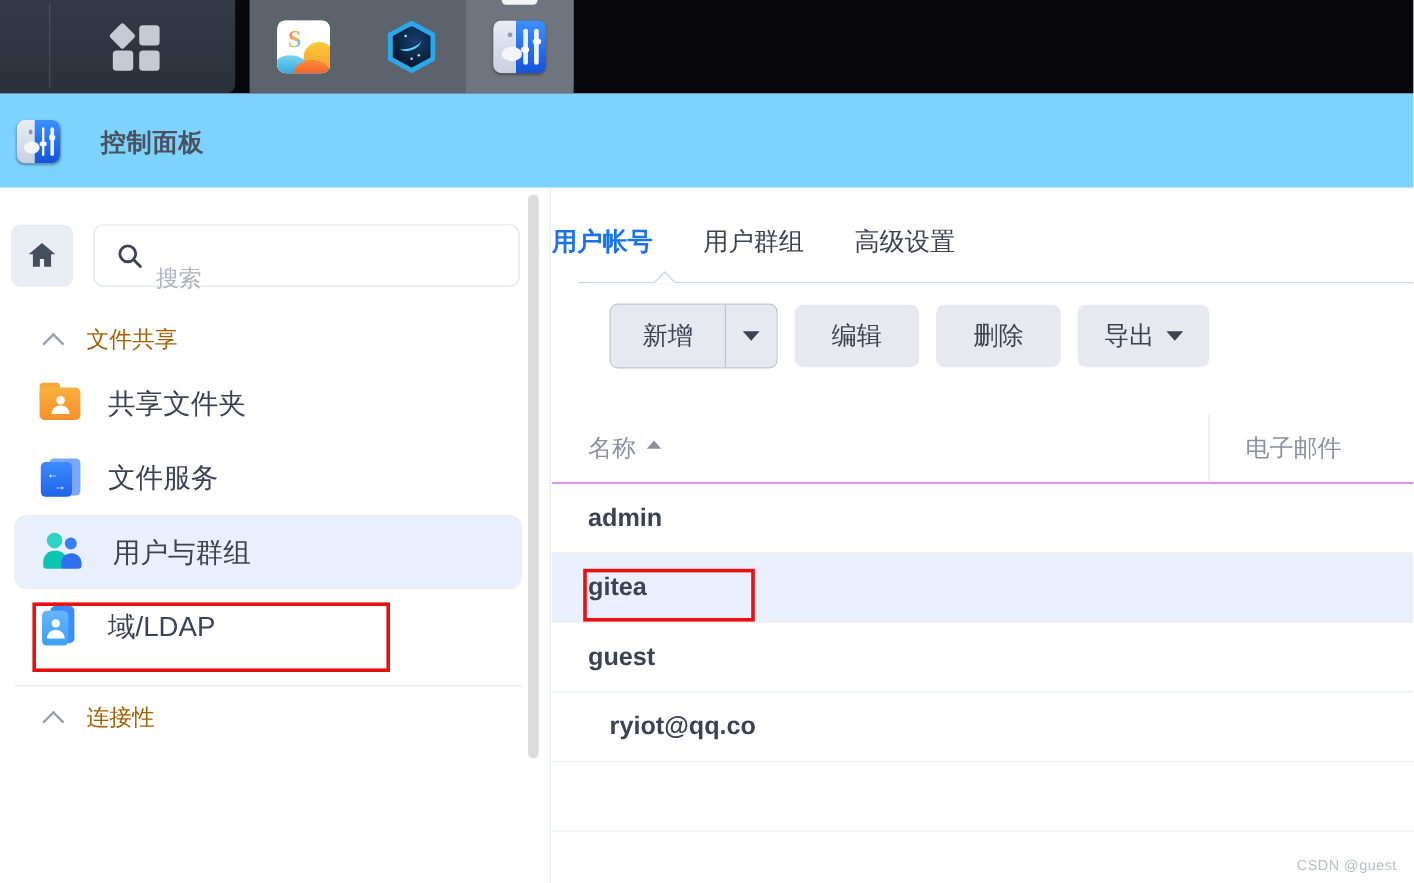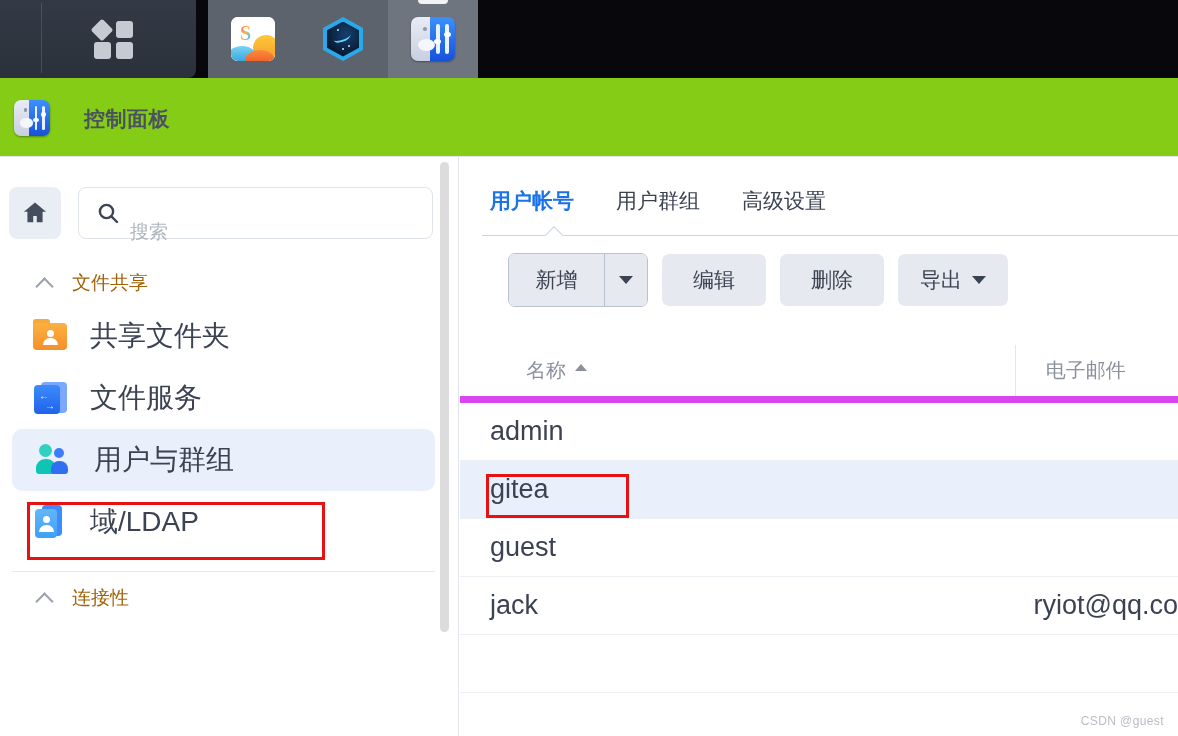--- a/index.html
+++ b/index.html
@@ -114,21 +114,21 @@
   .icon-cp .slider { position:absolute; width:8%; background:#eaf1ff; border-radius:2px; }
   .icon-cp .sl1 { left:57%; top:17%; height:66%; }
   .icon-cp .sl2 { left:78%; top:17%; height:66%; }
   .icon-cp .sknob { position:absolute; width:16%; height:13%; border-radius:50%; background:#ffffff; }
   .icon-cp .sk1 { left:53%; top:49%; }
   .icon-cp .sk2 { left:74%; top:33%; }
 
   
   .win-header {
     position: absolute; left: 0; top: 78px; width: 1178px; height: 79px;
-    background: #84cc16; border-bottom: 1px solid #e3e6ec;
+    background: #7dd3fc; border-bottom: 1px solid #e3e6ec;
   }
   .hdr-icon-box {
     position: absolute; left: 14px; top: 22px; width: 36px; height: 36px;
   }
   .hdr-title {
     position: absolute; left: 84px; top: 27px;
     font-size: 21px; font-weight: bold; color: #4a5160; letter-spacing: .5px;
   }
 
   
@@ -172,21 +172,21 @@
   }
   .nav-group-label { font-size: 19px; color: #a16207; }
 
   .nav-item {
     position: relative; display: flex; align-items: center;
     height: 62px; margin: 0 24px 0 12px; padding-left: 20px;
     border-radius: 10px; cursor: pointer;
   }
   .nav-item.selected { background: #eaf0fb; padding-left: 24px; }
   .nav-item .ni-icon { width: 38px; height: 38px; margin-right: 20px; flex: none; position: relative; }
-  .nav-item .ni-label { font-size: 28px; color: #3b4252; }
+  .nav-item .ni-label { font-size: 23px; color: #3b4252; }
 
   
   .ic-folder { }
   .ic-folder .tab { position:absolute; left:1px; top:2px; width:17px; height:7px;
                     background:#f6a93b; border-radius:3px 3px 0 0; }
   .ic-folder .body { position:absolute; left:1px; top:6px; width:34px; height:27px;
                      background: linear-gradient(180deg,#fbb042,#f4902a); border-radius:4px; }
   .ic-folder .head { position:absolute; left:15px; top:13px; width:7px; height:7px;
                      border-radius:50%; background:#ffffff; }
   .ic-folder .torso{ position:absolute; left:11px; top:21px; width:15px; height:7px;
@@ -220,21 +220,21 @@
                    border-radius:7px 7px 0 0; background:#ffffff; }
 
   .nav-sep { height: 1px; background: #e6e9ee; margin: 18px 24px 0 12px; }
 
   
   .main {
     position: absolute; left: 460px; top: 157px; width: 718px; height: 579px;
     background: #ffffff; overflow: hidden;
   }
   .tabs { position: absolute; left: 0; top: 30px; width: 718px; height: 62px; }
-  .tabs-inner { display: flex; align-items: flex-end; padding-left: 30px; gap: 42px; }
+  .tabs-inner { display: flex; align-items: flex-end; gap: 42px; }
   .tab { font-size: 21px; color: #3b4252; cursor: pointer; padding-bottom: 14px; position: relative; }
   .tab.active { color: #1a73e8; font-weight: bold; }
   .tab-rule {
     position: absolute; left: 22px; top: 48px; width: 700px; height: 1px; background: #c9d4e8;
   }
   .tab-caret {
     position: absolute; top: 38px; width: 22px; height: 11px; overflow: hidden;
   }
   .tab-caret::before {
     content:""; position:absolute; left:3px; top:4px; width:13px; height:13px;
@@ -254,35 +254,35 @@
   .split { display: inline-flex; border: 1px solid #b9c2cf; border-radius: 7px; overflow: hidden; }
   .split .btn { border-radius: 0; min-width: 96px; }
   .split .btn.main-part { border-right: 1px solid #b9c2cf; }
   .split .btn.arrow-part { min-width: 42px; padding: 0 12px; }
   .caret-dn {
     width: 0; height: 0; border-left: 7px solid transparent; border-right: 7px solid transparent;
     border-top: 8px solid #3b4252; display: inline-block;
   }
 
   .table { position: absolute; left: 0; top: 188px; width: 718px; }
-  .th-row { display: flex; height: 58px; border-bottom: 7px solid #d946ef; padding-left: 36px; }
+  .th-row { display: flex; height: 58px; border-bottom: 1px solid #d946ef; }
   .th {
     font-size: 20px; color: #8a919d; display: flex; align-items: center;
     padding-left: 30px; cursor: pointer;
   }
   .th.name { width: 548px; border-right: 1px solid #e3e6ec; }
   .th.email { width: 170px; }
   .sort-asc {
     width: 0; height: 0; margin-left: 9px; margin-bottom: 6px;
     border-left: 6px solid transparent; border-right: 6px solid transparent;
     border-bottom: 7px solid #8a919d; display: inline-block;
   }
   .tr { display: flex; height: 58px; border-bottom: 1px solid #eceff3; cursor: pointer; }
   .tr.selected { background: #e9effb; }
-  .td { font-size: 27px; color: #3b4252; display: flex; align-items: center; }
+  .td { font-size: 21px; color: #3b4252; display: flex; align-items: center; font-weight: bold; }
   .td.name { width: 548px; padding-left: 30px; }
   .td.email { width: 170px; justify-content: flex-end; white-space: nowrap; }
 
   
   .annot { position: absolute; border: 3px solid #e81010; pointer-events: none; }
   #annot-sidebar { left: 27px; top: 502px; width: 298px; height: 58px; }
   #annot-row { left: 486px; top: 474px; width: 143px; height: 44px; }
 
   .watermark {
     position: absolute; right: 14px; bottom: 8px;
@@ -482,21 +482,20 @@
       </div>
       <div class="tr selected">
         <div class="td name">gitea</div>
         <div class="td email"></div>
       </div>
       <div class="tr">
         <div class="td name">guest</div>
         <div class="td email"></div>
       </div>
       <div class="tr">
-        <div class="td name">jack</div>
         <div class="td email">ryiot@qq.co</div>
       </div>
       <div class="tr">
         <div class="td email"></div>
       </div>
     </div>
 
   </div>
 
   <div class="annot" id="annot-sidebar"></div>

